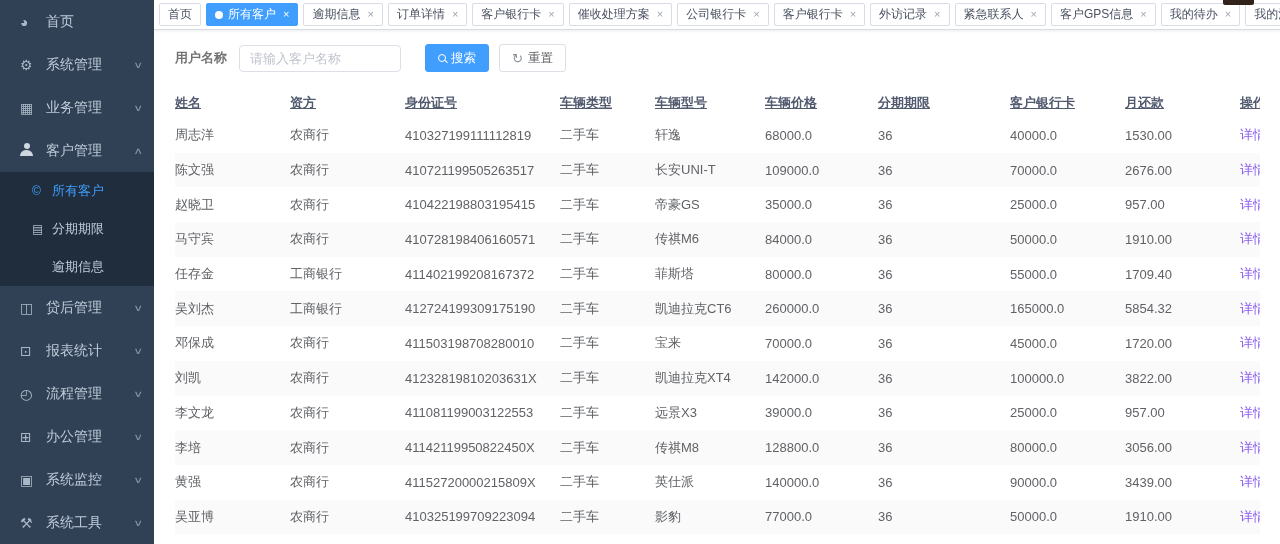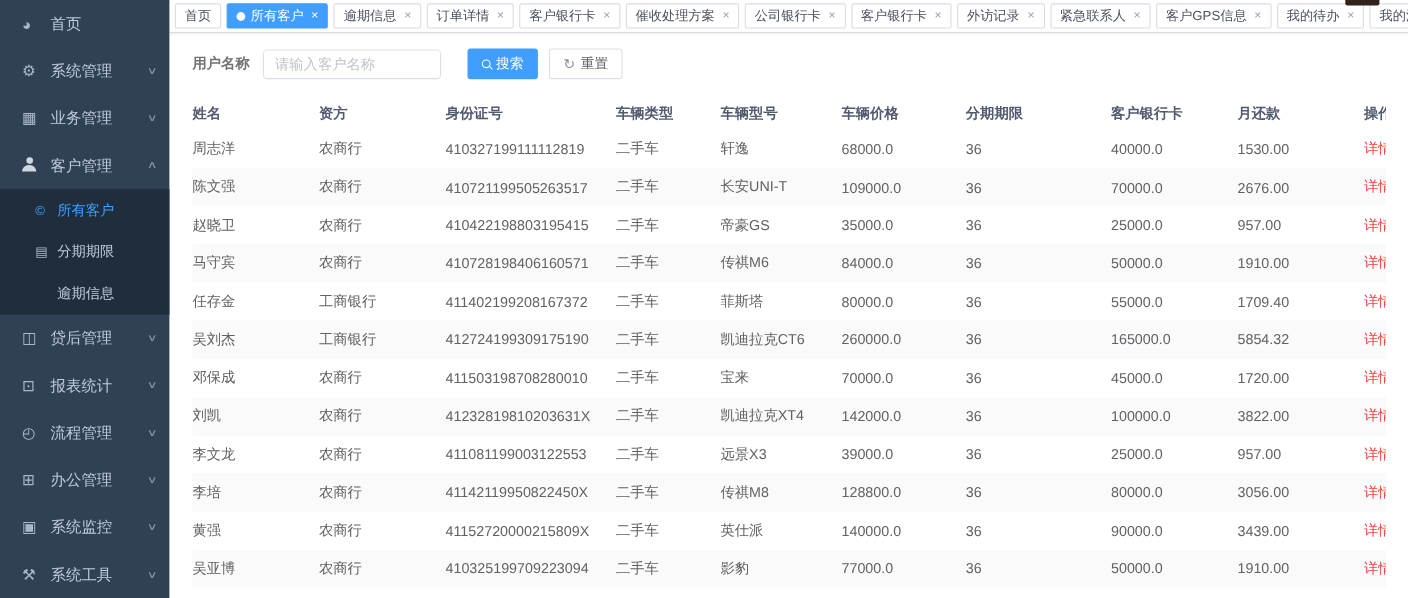--- a/index.html
+++ b/index.html
@@ -55,28 +55,28 @@
   .btn-plain { margin-left:10px; background:#fff; border:1px solid #dcdfe6; color:#606266; }
   .lens { display:inline-block; width:8px; height:8px; border:1.4px solid #fff;
     border-radius:50%; position:relative; }
   .lens::after { content:""; position:absolute; width:4px; height:1.4px; background:#fff;
     transform:rotate(45deg); right:-3px; bottom:-1px; }
   .refresh-glyph { font-size:13px; color:#8c939d; line-height:1; }
 
   
   .table { width:100%; }
   .t-head { display:flex; align-items:center; height:30px; font-size:13px;
-    font-weight:bold; color:#515a6e; }
+    font-weight:bold; color:#515a6e;text-decoration:underline; }
   .t-row { display:flex; align-items:center; height:34.7px; font-size:13px; color:#606266; }
   .t-row:nth-child(even) { background:#fafafa; }
   .t-cell { flex:none; padding-right:8px; overflow:hidden; white-space:nowrap; }
   .c0{width:115px} .c1{width:115px} .c2{width:155px} .c3{width:95px} .c4{width:110px}
   .c5{width:113px} .c6{width:132px} .c7{width:115px} .c8{width:115px}
   .c9{flex:1; text-align:right; padding-right:0; }
-  .detail-link { color:#ef4444; cursor:pointer; }
+  .detail-link { color:#8b5cf6; cursor:pointer; }
 </style>
 </head>
 <body>
 
 <div class="sidebar" id="sidebar">
     <div class="menu-item">
       <span class="mi-icon">◕</span>
       <span class="mi-label">首页</span>
     </div>
     <div class="menu-item">

